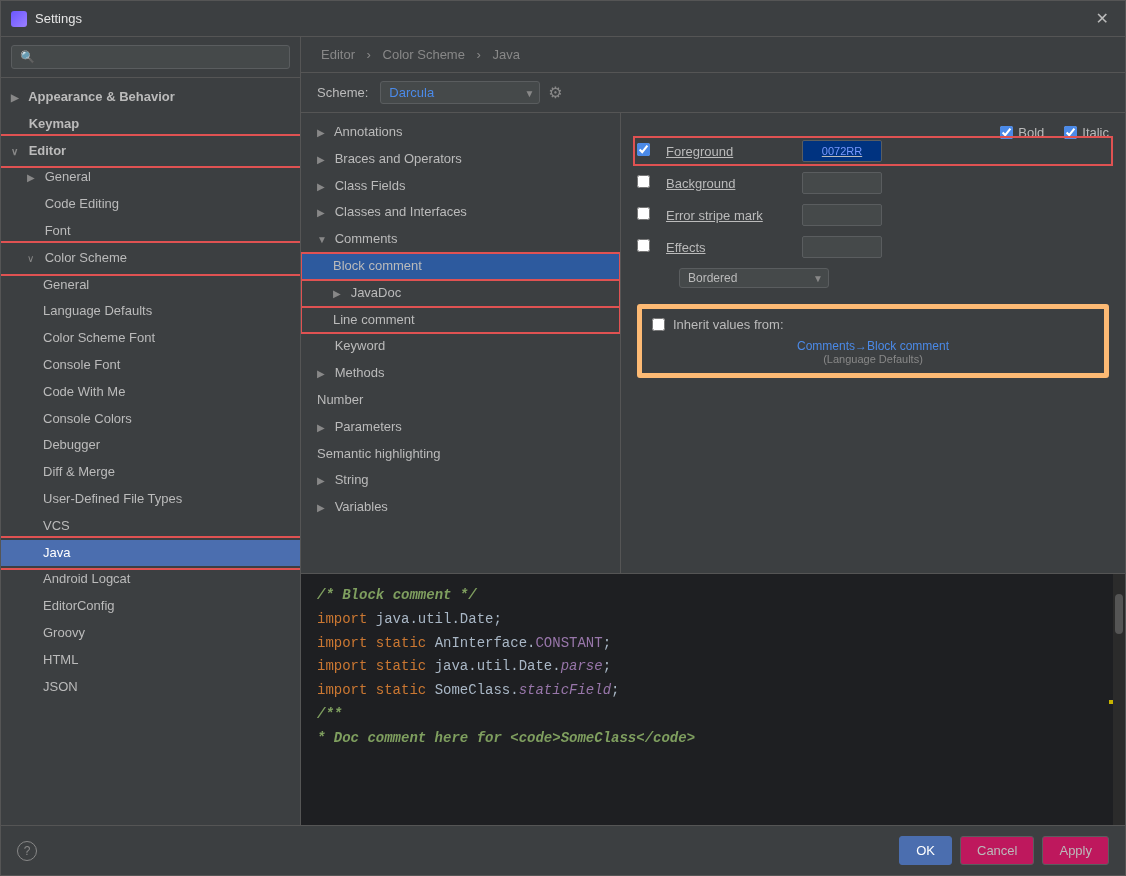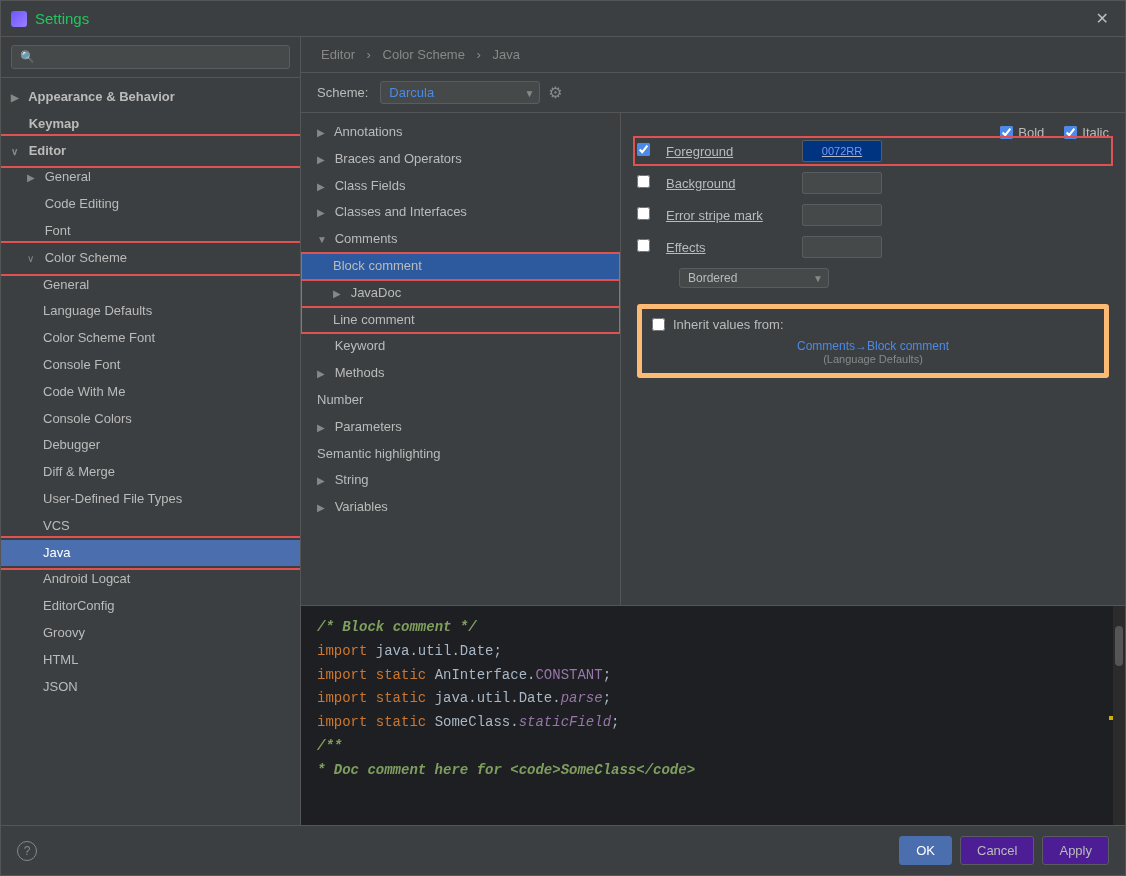--- a/index.html
+++ b/index.html
@@ -26,22 +26,22 @@
     .title-bar-icon {
       width: 16px; height: 16px;
       background: linear-gradient(135deg, #6b57ff, #9b7fff);
       border-radius: 3px;
       margin-right: 8px;
       flex-shrink: 0;
     }
 
     .title-bar-title {
       flex: 1;
-      color: #22c55e;
-      font-size: 15px;
+      color: #e5e5e5;
+      font-size: 13px;
     }
 
     .title-bar-close {
       cursor: pointer;
       color: #bbbbbb;
       font-size: 16px;
       padding: 2px 6px;
     }
 
     .main-content {
@@ -268,21 +268,21 @@
     }
 
     .inherit-sub {
       font-size: 11px;
       color: #888;
       text-align: center;
     }
 
     
     .preview-area {
-      height: 220px;
+      height: 252px;
       background: #1e1f22;
       flex-shrink: 0;
       overflow: hidden;
       padding: 10px 16px;
       font-family: 'Courier New', monospace;
       font-size: 14px;
       line-height: 1.7;
       border-top: 1px solid #555;
       position: relative;
     }
@@ -338,21 +338,21 @@
     .bottom-left { color: #888; cursor: pointer; }
 
     .bottom-buttons { display: flex; gap: 8px; }
 
     .btn {
       padding: 6px 16px;
       border: 1px solid #5a5d5f;
       border-radius: 3px;
       cursor: pointer;
       font-size: 13px;
-      background: #4c1d95;
+      background: #be185d;
       color: #bbbbbb;
     }
     .btn.primary {
       background: #4b6eaf;
       border-color: #4b6eaf;
       color: #fff;
     }
 
     
     .red-outlined { outline: 2px solid #e05252 !important; outline-offset: 2px; }

